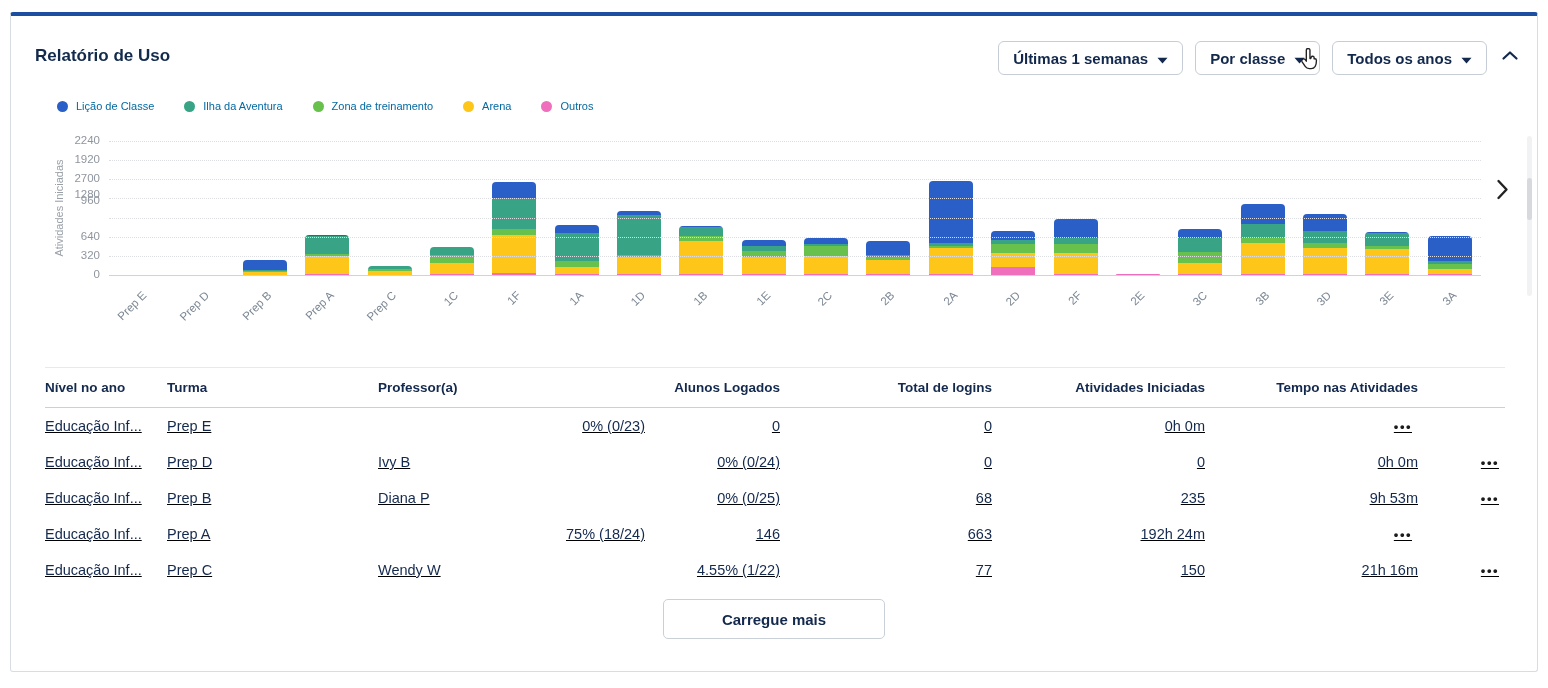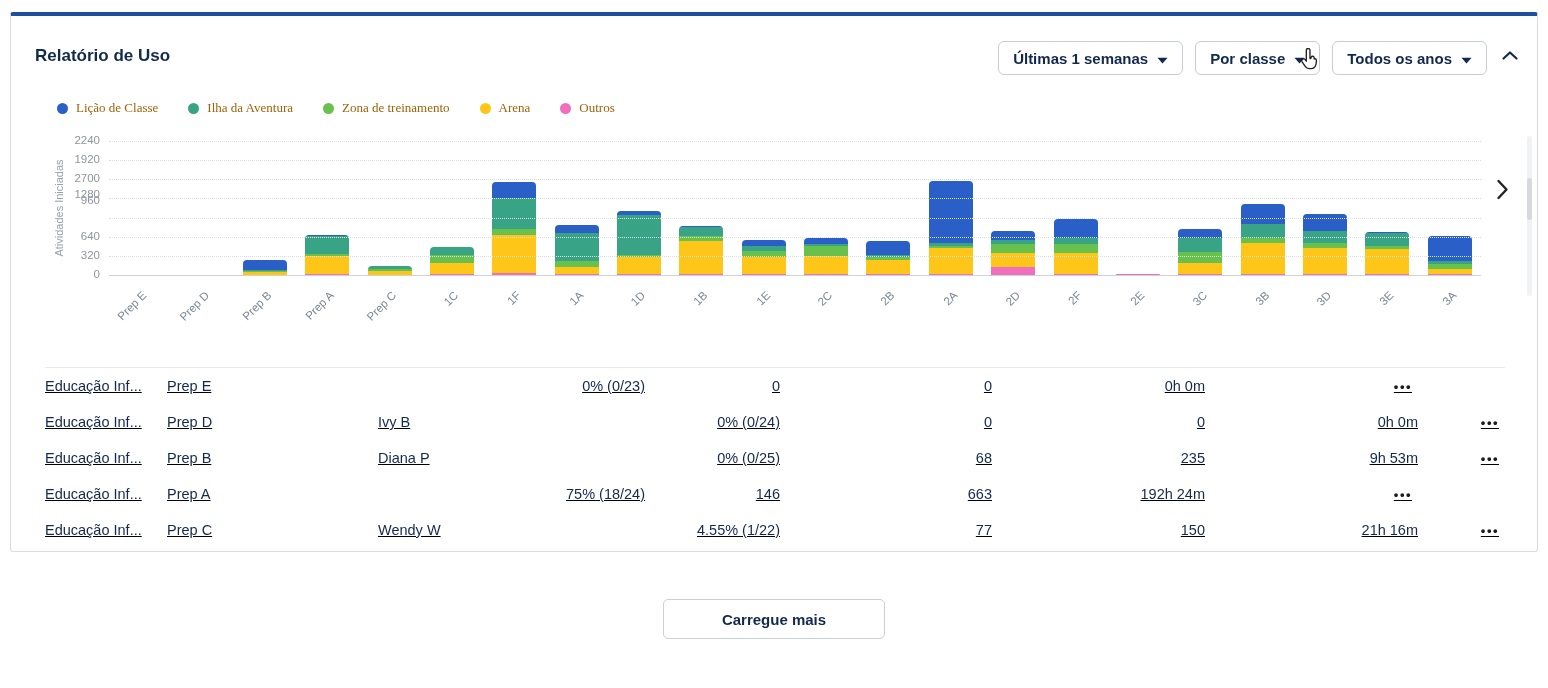--- a/index.html
+++ b/index.html
@@ -1,38 +1,38 @@
 <!DOCTYPE html>
 <html><head>
 <meta charset="utf-8">
 <style>
   * { box-sizing: border-box; margin: 0; padding: 0; }
   html,body { width:1548px; height:688px; background:#ffffff; overflow:hidden;
               font-family:"Liberation Sans", sans-serif; }
   .stage { position:relative; width:1548px; height:688px; background:#fff; }
 
   
-  .card { position:absolute; left:10px; top:12px; width:1528px; height:540px;
+  .card { position:absolute; left:10px; top:12px; width:1528px; height:660px;
           background:#fff; border:1px solid #d8dde3; border-top:4px solid #1d4fa1;
           border-radius:3px; }
 
   .title { position:absolute; left:24px; top:30px; font-size:17px; font-weight:bold; color:#122a4c; }
 
   
   .filters { position:absolute; right:50px; top:25px; display:flex; gap:12px; }
   .filter-btn { height:34px; display:flex; align-items:center; gap:9px; padding:0 14px;
                 background:#fff; border:1px solid #c6cdd6; border-radius:6px;
                 font-size:15px; font-weight:bold; color:#12294d; cursor:pointer; white-space:nowrap; }
   .collapse-btn { position:absolute; right:18px; top:33px; background:none; border:none; cursor:pointer; }
 
   
   .legend { position:absolute; left:46px; top:84px; display:flex; gap:30px; align-items:center; }
   .legend-item { display:flex; align-items:center; gap:8px; }
   .legend-item .dot { width:11px; height:11px; border-radius:50%; display:inline-block; }
-  .legend-item .leg-label { font-size:13px; color:#a16207;font-family:Liberation Serif, serif; }
+  .legend-item .leg-label { font-size:11px; color:#0369a1; }
 
   
   .ylabel-wrap { position:absolute; left:40px; top:125px; height:134px; width:16px;
                  display:flex; align-items:center; justify-content:center; }
   .ylabel-wrap span { transform:rotate(-90deg); white-space:nowrap; font-size:11px; color:#9aa0a8; }
   .yaxis { position:absolute; left:35px; top:125px; width:60px; height:134px; }
   .ytick { position:absolute; right:6px; font-size:11.5px; color:#8f959e; }
   .plot { position:absolute; left:98px; top:125px; width:1372px; height:134px; }
   .gridline { position:absolute; left:0; width:100%; height:0; border-top:1px dotted #dcdee1; }
   .gridline.zero { border-top:1px solid #cfd2d6; }
@@ -411,20 +411,30 @@
         <svg width="13" height="21" viewBox="0 0 13 21">
             <path d="M2.5 2l8 8.5-8 8.5" fill="none" stroke="#222" stroke-width="2.4" stroke-linecap="round" stroke-linejoin="round"></path>
           </svg>
       </span>
     </button>
     <div class="chart-scrollbar">
         <div class="thumb"></div>
       </div>
 
     <div class="table">
+      <div class="tgrid thead">
+          <div class="th al-left">Nível no ano</div>
+          <div class="th al-left">Turma</div>
+          <div class="th al-left">Professor(a)</div>
+          <div class="th al-right">Alunos Logados</div>
+          <div class="th al-right">Total de logins</div>
+          <div class="th al-right">Atividades Iniciadas</div>
+          <div class="th al-right">Tempo nas Atividades</div>
+          <div></div>
+        </div>
       <div id="tbody">
           <div class="tgrid trow">
             <div class="td al-left">Educação Inf...</div>
             <div class="td al-left">Prep E</div>
             <div class="td al-right">0% (0/23)</div>
             <div class="td al-right">0</div>
             <div class="td al-right">0</div>
             <div class="td al-right">0h 0m</div>
             <button class="ellipsis-btn">•••</button>
           </div>

